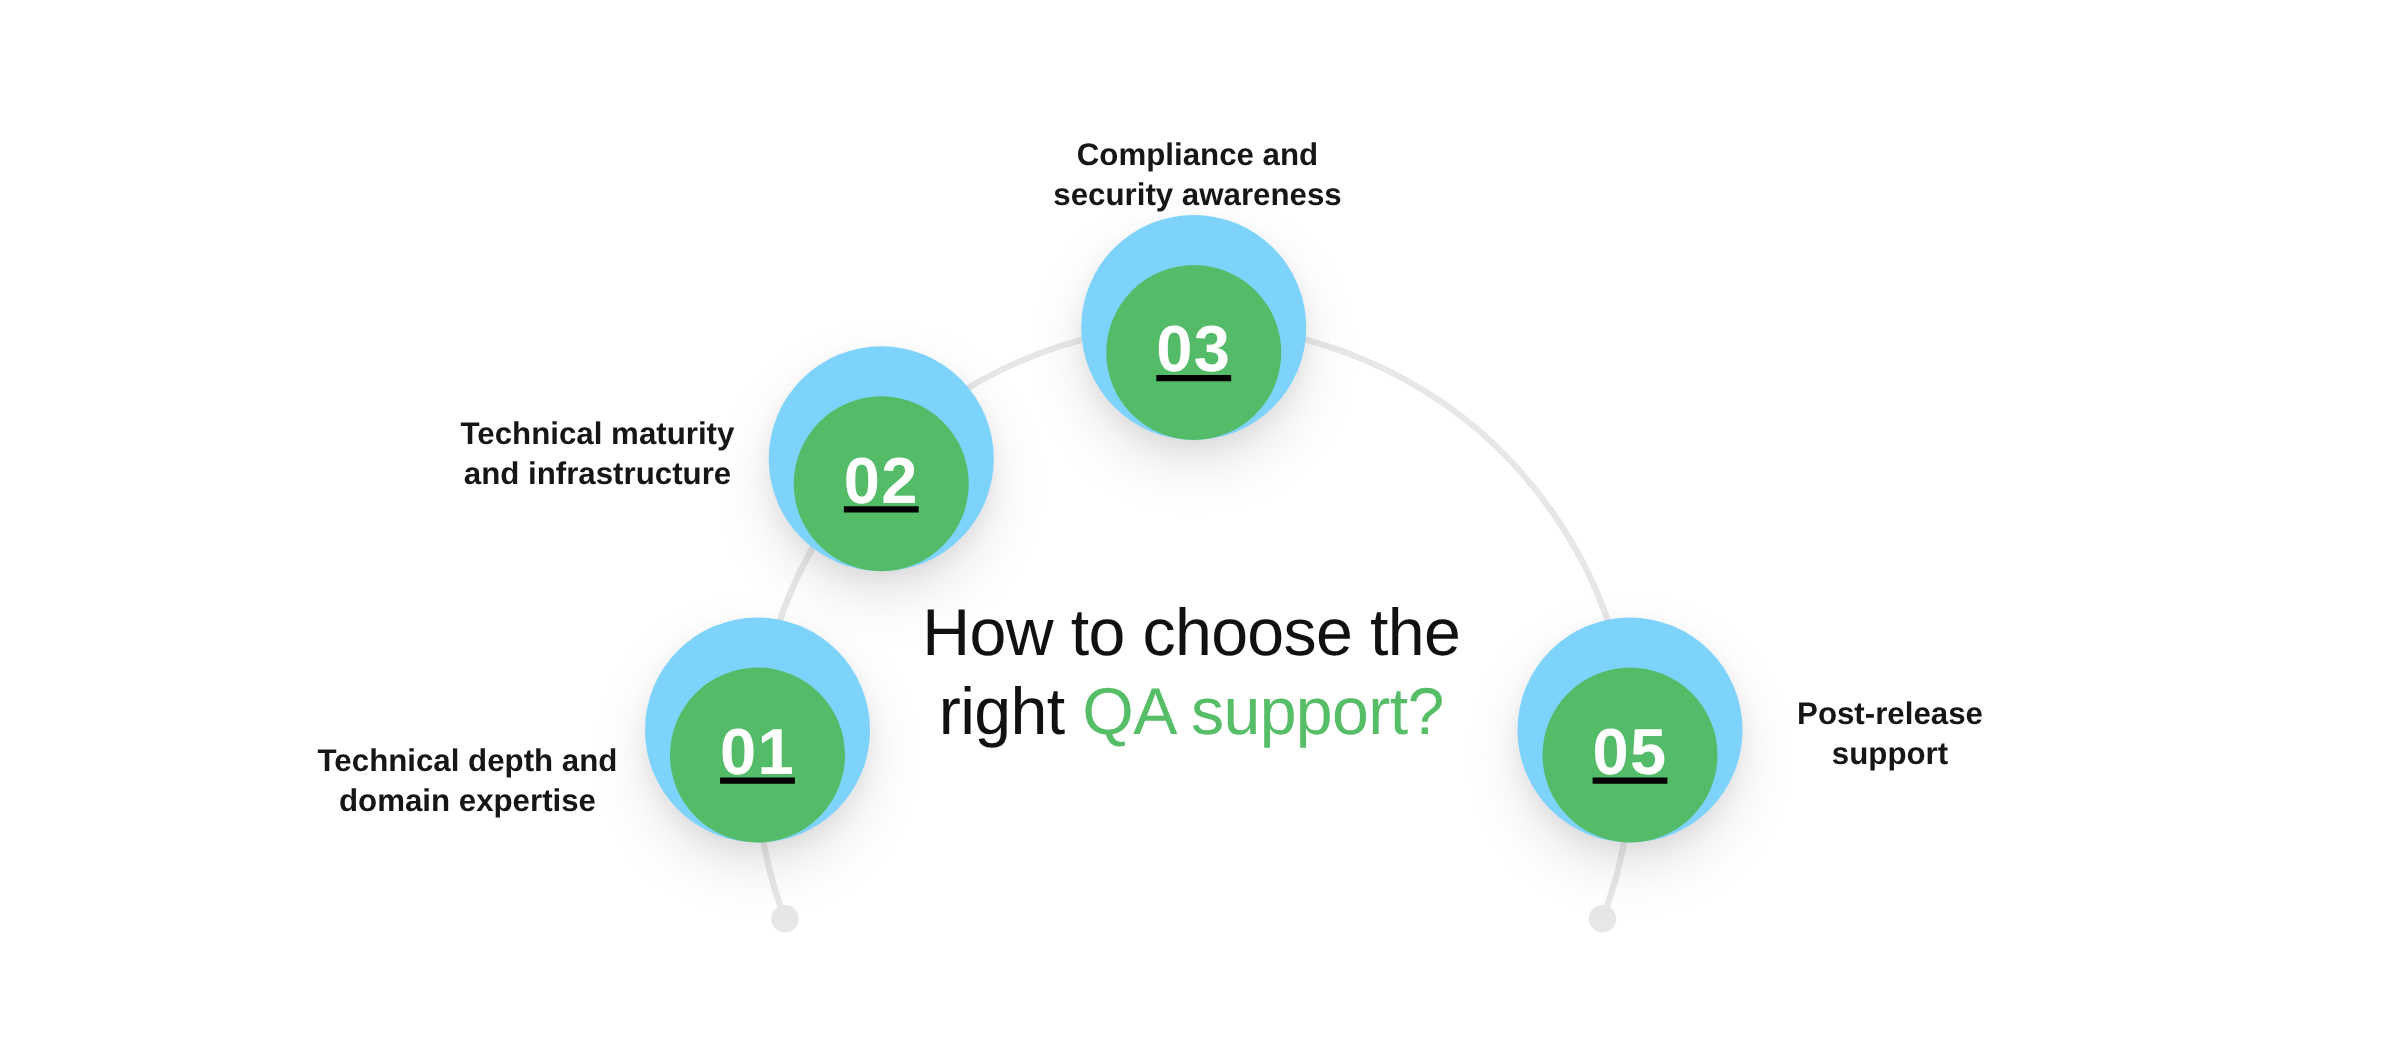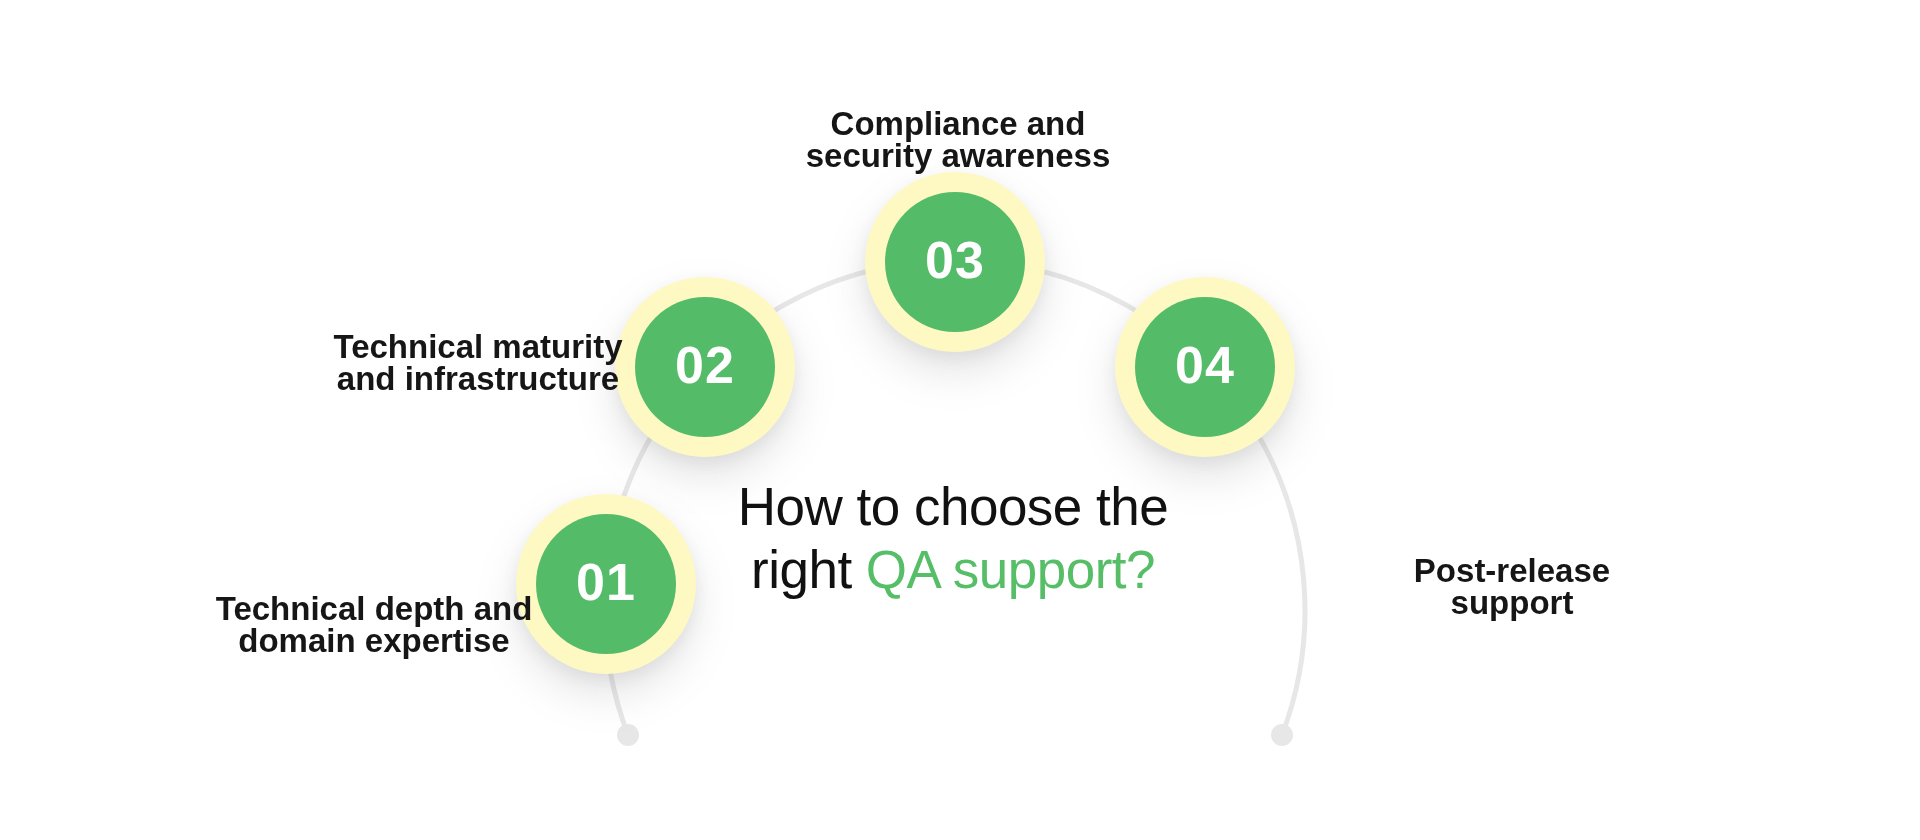--- a/index.html
+++ b/index.html
@@ -26,25 +26,26 @@
     position: absolute;
     left: 0; top: 0;
     width: 1920px; height: 840px;
   }
   
   .node {
     position: absolute;
     width: 180px;
     height: 180px;
     border-radius: 50%;
-    background: #fef9c3;
+    background: #7dd3fc;
     box-shadow: 0 20px 42px rgba(120,120,120,0.20), 0 6px 14px rgba(120,120,120,0.10);
     display: flex;
-    align-items: center;
+    align-items: flex-end;
     justify-content: center;
+    text-decoration: underline;
   }
   .node-1 { left: 516px;  top: 494px; }
   .node-2 { left: 615px;  top: 277px; }
   .node-3 { left: 865px;  top: 172px; }
   .node-4 { left: 1115px; top: 277px; }
   .node-5 { left: 1214px; top: 494px; }
   .green-circle {
     width: 140px;
     height: 140px;
     border-radius: 50%;
@@ -59,21 +60,21 @@
     font-weight: 600;
     letter-spacing: 1px;
     line-height: 1;
     padding-bottom: 4px;
   }
   
   .label {
     position: absolute;
     transform: translate(-50%, -50%);
     text-align: center;
-    font-size: 33px;
+    font-size: 25px;
     line-height: 32px;
     font-weight: 700;
     color: var(--text-black);
     white-space: pre-line;
   }
   .label-1 { left: 374px;  top: 581px; margin-top: 44px; }
   .label-2 { left: 478px;  top: 363px; }
   .label-3 { left: 958px;  top: 140px; }
   .label-4 { left: 1420px; top: 364px; }
   .label-5 { left: 1495px; top: 587px; margin-left: 17px; }
@@ -120,23 +121,23 @@
   <div class="node node-2">
     <div class="green-circle">
       <span class="num">02</span>
     </div>
   </div>
   <div class="node node-3">
     <div class="green-circle">
       <span class="num">03</span>
     </div>
   </div>
-  <div class="node node-4">
+  <div class="node node-5">
     <div class="green-circle">
-      <span class="num">04</span>
+      <span class="num">05</span>
     </div>
   </div>
 
   <div class="label label-1">Technical depth and
 domain expertise</div>
   <div class="label label-2">Technical maturity
 and infrastructure</div>
   <div class="label label-3">Compliance and
 security awareness</div>
   <div class="label label-5">Post-release

